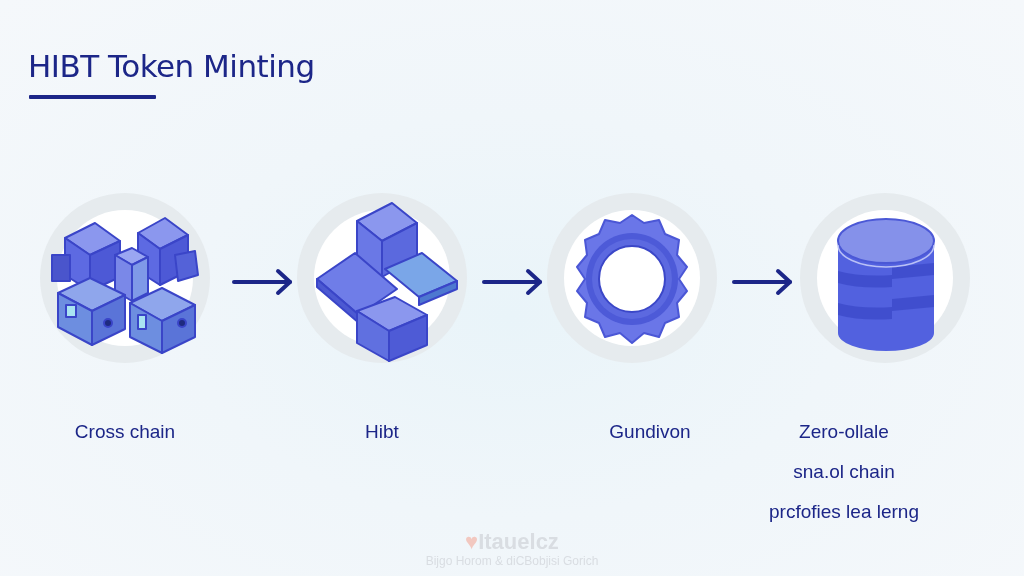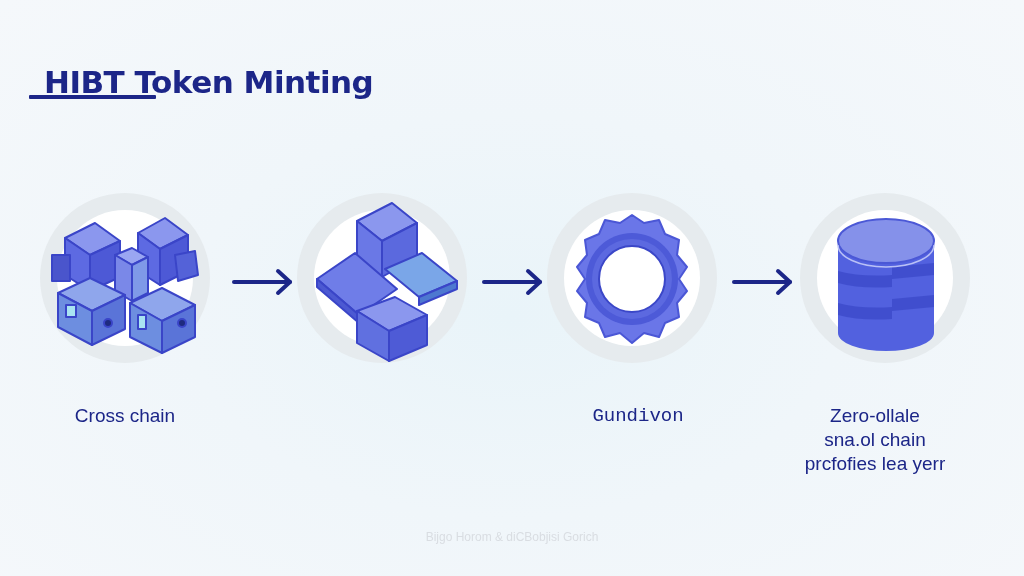--- a/index.html
+++ b/index.html
@@ -1,27 +1,27 @@
 <!DOCTYPE html>
 <html><head>
 <meta charset="utf-8">
 <style>
   html,body{margin:0;padding:0;}
   body{width:1024px;height:576px;overflow:hidden;position:relative;
     font-family:"DejaVu Sans","Liberation Sans",sans-serif;
     background: radial-gradient(ellipse at 50% 55%, #e9f4f9 0%, #f0f6fa 45%, #f5f8fb 100%);}
-  .title{position:absolute;left:28px;top:48px;font-size:31px;font-weight:bold;color:#1c2688;letter-spacing:-0.5px;margin:16px;}
+  .title{position:absolute;left:28px;top:48px;font-size:31px;font-weight:normal;color:#1c2688;letter-spacing:-0.5px;margin:0;}
   .underline{position:absolute;left:29px;top:95px;width:127px;height:4px;background:#1c2688;border-radius:1px;}
   .step{position:absolute;top:193px;width:170px;height:170px;}
   .ring{position:absolute;left:0;top:0;width:170px;height:170px;border-radius:50%;background:#e6ebee;}
   .inner{position:absolute;left:17px;top:17px;width:136px;height:136px;border-radius:50%;background:#ffffff;}
   .icon{position:absolute;left:0;top:0;width:170px;height:170px;}
   .arrow{position:absolute;top:268px;width:62px;height:28px;}
   .label{position:absolute;top:404px;width:220px;text-align:center;color:#1c2688;font-size:19px;line-height:24px;font-family:"Liberation Sans",sans-serif;}
-  .label div{white-space:nowrap;}
+  .label div{white-space:nowrap;margin-top:16px;}
   .wm{position:absolute;left:412px;top:530px;width:200px;text-align:center;color:#d9dde2;font-family:"Liberation Sans",sans-serif;}
   .wm .logo{font-size:22px;font-weight:bold;line-height:24px;}
   .wm .logo span.h{color:#f2c8c0;}
   .wm .sub{font-size:12px;line-height:14px;}
 </style>
 </head>
 <body>
 
 <h1 class="title">HIBT Token Minting</h1>
 <div class="underline"></div>
@@ -119,25 +119,29 @@
     <path d="M38,110 L38,122 Q60,128 92,126 L92,118 L134,114 L134,102 L92,106 L92,114 Q60,116 38,110 Z" fill="#3d4bcb" opacity="0.85"></path>
     <ellipse cx="86" cy="48" rx="48" ry="22" fill="#8591ea" stroke="#4b58d6" stroke-width="2"></ellipse>
     <path d="M38,52 A48,22 0 0 0 134,52" fill="none" stroke="#b9c0f6" stroke-width="1.5"></path>
   </svg>
 </div>
 
 <div class="label" style="left:15px;">
   <div>Cross chain</div>
 </div>
 <div class="label" style="left:272px;">
+  <div>Hibt</div>
 </div>
-<div class="label" style="left:528px;font-family:Liberation Mono, monospace;">
+<div class="label" style="left:540px;">
   <div>Gundivon</div>
 </div>
-<div class="label" style="left:765px;">
+<div class="label" style="left:734px;">
   <div>Zero-ollale</div>
   <div>sna.ol chain</div>
-  <div>prcfofies lea yerr</div>
+  <div>prcfofies lea lerng</div>
 </div>
 
 <div class="wm">
+  <div class="logo">
+    <span class="h">♥</span><span>Itauelcz</span>
+  </div>
   <div class="sub">Bijgo Horom &amp; diCBobjisi Gorich</div>
 </div>
 
 </body></html>

